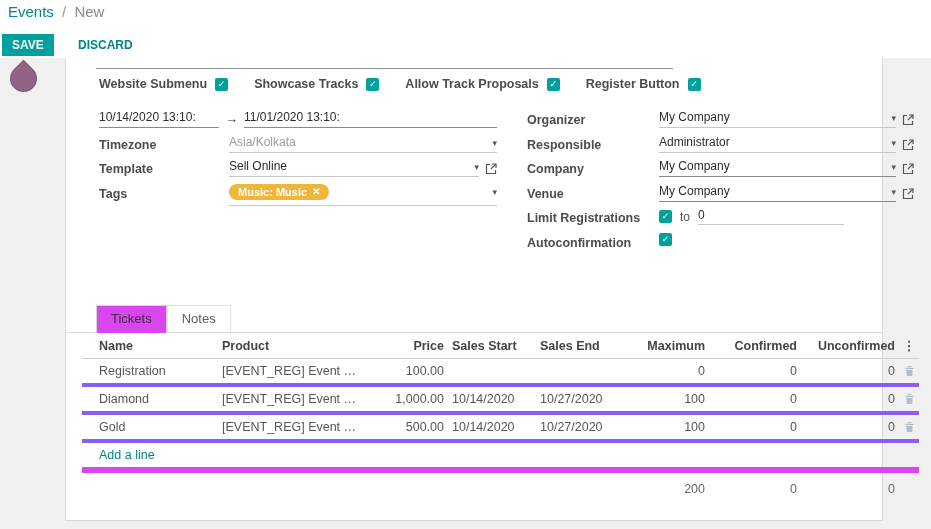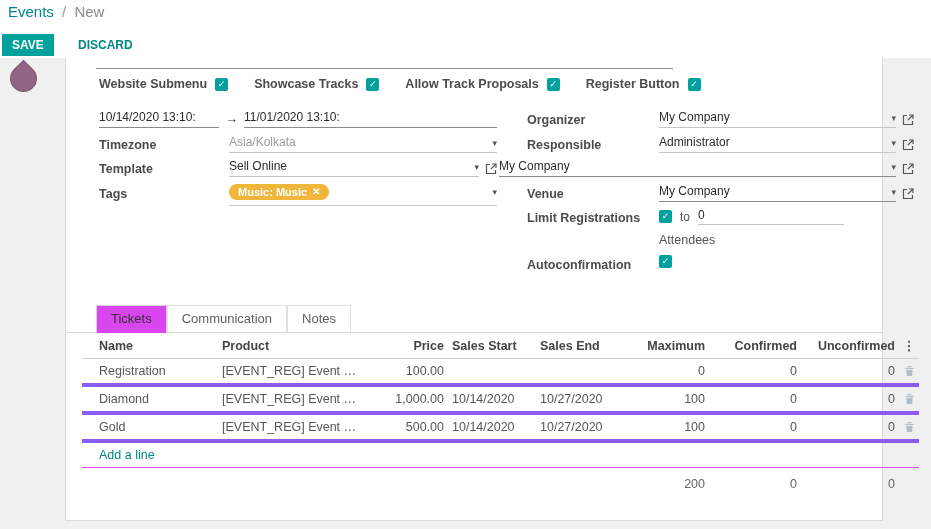--- a/index.html
+++ b/index.html
@@ -72,21 +72,21 @@
                   table-layout:fixed; font-size:12.5px; }
   .ticket-table th { font-weight:bold; color:#454545; text-align:left; padding:5px 4px 5px 4px;
                      border-bottom:1px solid #cfcfcf; white-space:nowrap; overflow:hidden; }
   .ticket-table td { color:#565656; padding:5px 4px; border-bottom:4px solid #8b5cf6;
                      white-space:nowrap; overflow:hidden; text-overflow:ellipsis; }
   .ticket-table .c-first { padding-left:17px; }
   .ticket-table .num { text-align:right; }
   .ticket-table .kebab-cell { text-align:center; color:#555; font-weight:bold; padding:5px 0; cursor:pointer; }
   .ticket-table .act-cell { text-align:center; padding:4px 0 2px; }
   .trash { cursor:pointer; }
-  .addline-row td { border-bottom:1px solid #d946ef; }
+  .addline-row td { border-bottom:6px solid #d946ef; }
   .addline { color:#008784; cursor:pointer; }
   .totals-row td { border-bottom:none; color:#666; padding-top:9px; }
 
   
   .touch-cursor { position:absolute; left:10px; top:65px; width:27px; height:27px;
                   background:#8e5c80; border:1px solid rgba(90,40,70,0.35);
                   border-radius:0 50% 50% 50%; transform:rotate(45deg); opacity:0.95; }
 </style>
 </head>
 <body>
@@ -202,20 +202,21 @@
           <span class="extlink">
             <svg width="12" height="12" viewBox="0 0 12 12">
                 <path d="M5 1.5H1.5v9h9V7" fill="none" stroke="#555" stroke-width="1.2"></path>
                 <path d="M7 1h4v4" fill="none" stroke="#555" stroke-width="1.2"></path>
                 <path d="M11 1L5.8 6.2" stroke="#555" stroke-width="1.2"></path>
               </svg>
           </span>
         </div>
       </div>
       <div class="frow">
+        <span class="flabel">Company</span>
         <div class="fctrl">
           <div class="m2o underline dark">
             <span class="fval">My Company</span>
             <span class="caret">▾</span>
           </div>
           <span class="extlink">
             <svg width="12" height="12" viewBox="0 0 12 12">
                 <path d="M5 1.5H1.5v9h9V7" fill="none" stroke="#555" stroke-width="1.2"></path>
                 <path d="M7 1h4v4" fill="none" stroke="#555" stroke-width="1.2"></path>
                 <path d="M11 1L5.8 6.2" stroke="#555" stroke-width="1.2"></path>
@@ -244,37 +245,30 @@
         <div class="fctrl">
           <div class="limit-wrap">
             <span class="cb">✓</span>
             <span class="fval" style="color:#555">to</span>
             <span class="limit-line underline">
               <span class="fval">0</span>
             </span>
           </div>
         </div>
       </div>
-      <div class="frow" style="height:22px">
-        <span class="flabel"></span>
-        <div class="fctrl">
-          <span class="attendees">Attendees</span>
-        </div>
-      </div>
       <div class="frow">
         <span class="flabel">Autoconfirmation</span>
         <div class="fctrl">
           <span class="cb">✓</span>
         </div>
       </div>
     </div>
 
     <div class="notebook">
       <div class="tab active">Tickets</div>
-      <div class="tab">Communication</div>
       <div class="tab">Notes</div>
     </div>
 
     <table class="ticket-table">
       <colgroup>
         <col style="width:136px">
           <col style="width:148px">
           <col style="width:82px">
           <col style="width:88px">
         <col style="width:90px">

